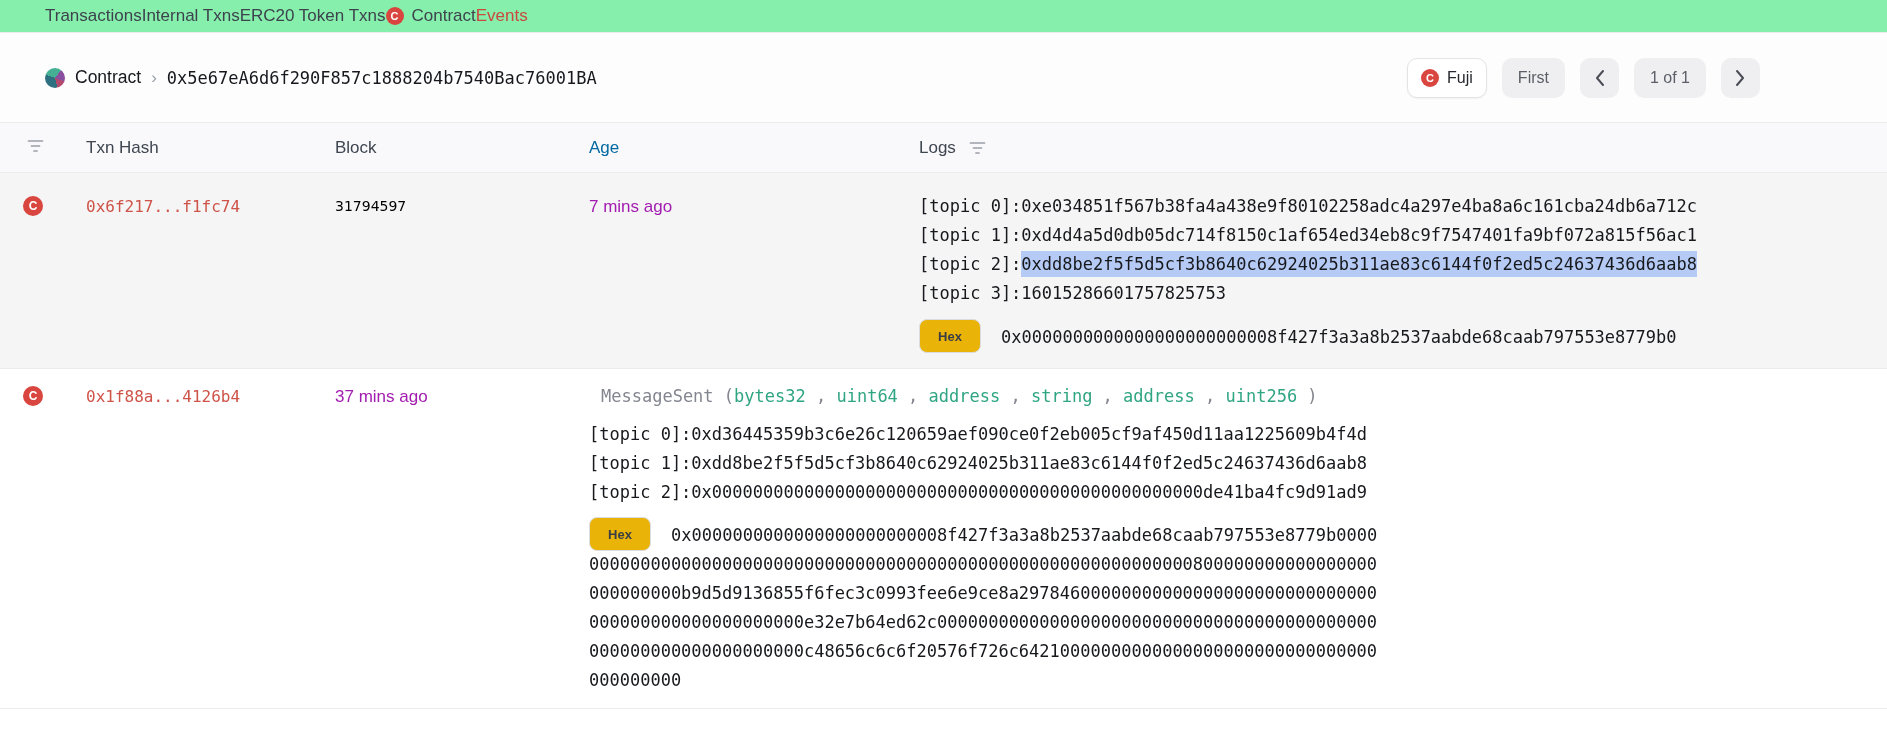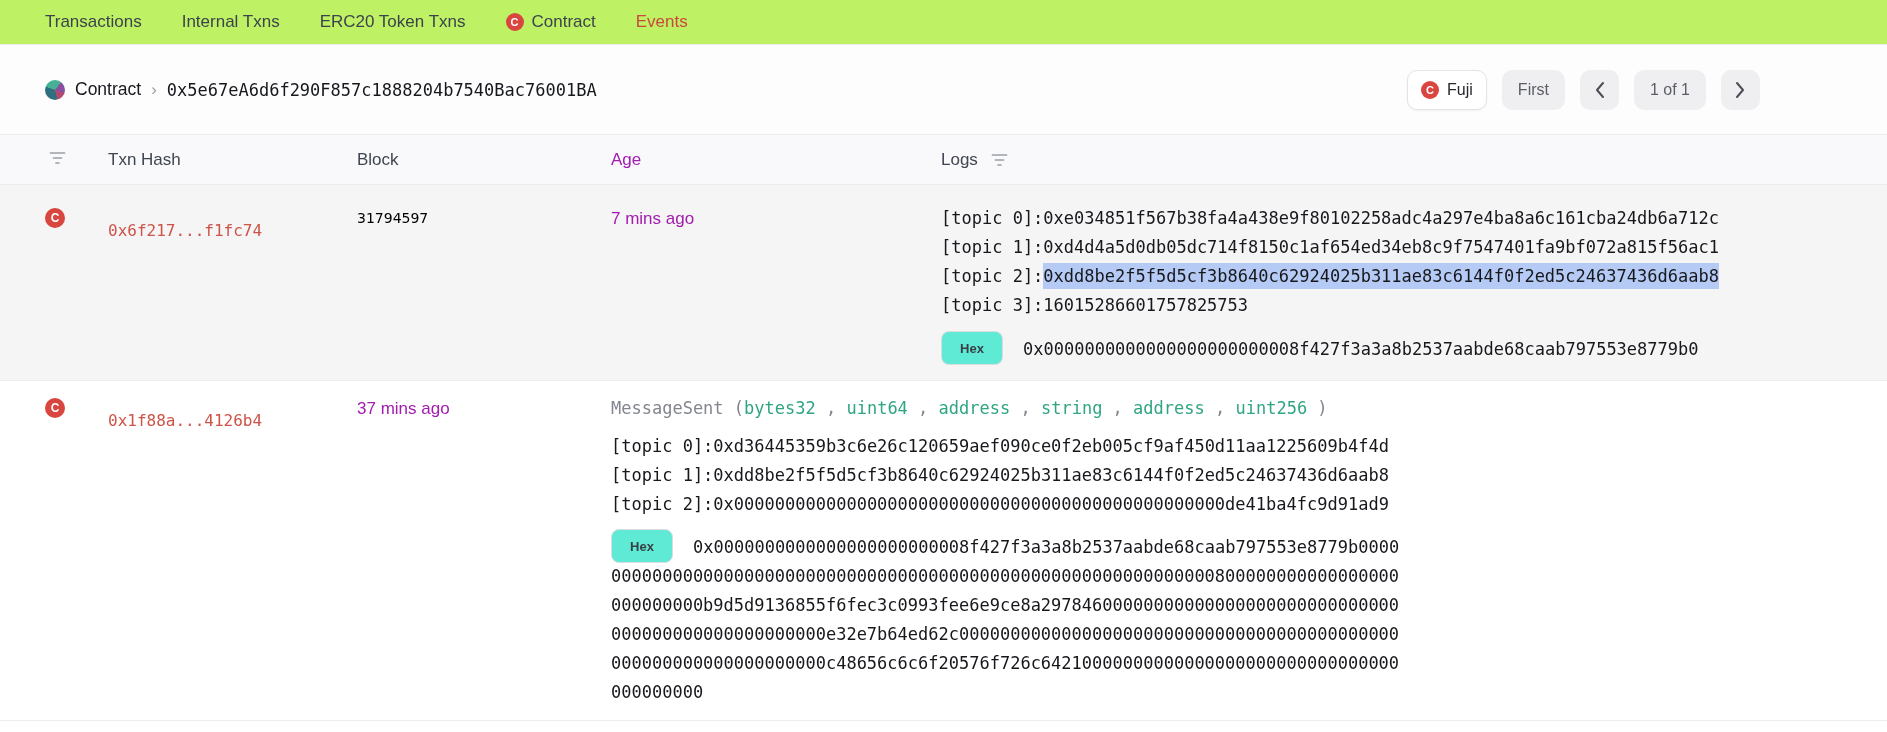--- a/index.html
+++ b/index.html
@@ -1,22 +1,22 @@
 <!DOCTYPE html>
 <html><head>
 <meta charset="utf-8">
 <style>
   * { margin:0; padding:0; box-sizing:border-box; }
   html,body { width:1887px; height:732px; background:#fff; overflow:hidden;
               font-family:"Liberation Sans", sans-serif; }
   .mono { font-family:"DejaVu Sans Mono", monospace; }
 
   
-  .tabbar { height:45px; display:flex; align-items:center; gap:40px;
-            padding:0 45px; border-bottom:1px solid #ececef; background:#bef264; }
+  .tabbar { height:33px; display:flex; align-items:center; 
+            padding:0 45px; border-bottom:1px solid #ececef; background:#86efac; }
   .tab { display:flex; align-items:center; gap:8px; font-size:17px; color:#3d434d; cursor:pointer; }
   .tab.active { color:#c9493f; }
   .cbadge { width:18px; height:18px; border-radius:50%; background:#d9463f; color:#fff;
             font-size:11px; font-weight:bold; display:flex; align-items:center; justify-content:center; }
 
   
   .band { height:90px; display:flex; align-items:center; justify-content:space-between;
           padding:0 127px 0 45px; background:#fdfdfd; border-bottom:1px solid #ececef; }
   .crumb { display:flex; align-items:center; gap:10px; }
   .blockie { width:20px; height:20px; border-radius:50%;
@@ -27,47 +27,47 @@
   .pager { display:flex; align-items:center; gap:15px; }
   .chip { height:40px; display:flex; align-items:center; gap:8px; padding:0 13px;
           background:#fff; border:1px solid #e4e4e7; border-radius:10px;
           box-shadow:0 1px 2px rgba(0,0,0,.05); font-size:16px; color:#26282e; cursor:pointer; }
   .pbtn { height:40px; display:flex; align-items:center; justify-content:center; padding:0 16px;
           background:#efeff1; border:none; border-radius:10px; font-size:16px; color:#5b5e66;
           font-family:"Liberation Sans", sans-serif; cursor:pointer;text-align:center; }
   .pbtn.nav { padding:0 14px; }
 
   
-  .grid { display:grid; grid-template-columns:63px 249px 254px 330px 1fr; padding-left:45px; }
+  .grid { display:grid; grid-template-columns:63px 249px 254px 330px 1fr; padding-left:23px; }
   .thead { height:50px; align-items:center; background:#f9f9fb; border-bottom:1px solid #ececef;
            font-size:17px; color:#3f4650; }
-  .th-age { color:#a21caf; }
+  .th-age { color:#0369a1; }
   .th-logs { display:flex; align-items:center; gap:12px; }
   .filter-icon { display:inline-flex; cursor:pointer; }
 
   .row { border-bottom:1px solid #ececef; align-items:start; }
   .row-1 { background:#f5f5f6; padding-top:19px; padding-bottom:16px; }
   .row-2 { background:#ffffff; padding-top:13px; padding-bottom:13px; }
   .cell { line-height:29px; }
   .badge-cell { padding-top:4px; }
-  .hash { font-size:16px; color:#ce5348; cursor:pointer;margin-top:12px; }
+  .hash { font-size:16px; color:#ce5348; cursor:pointer; }
   .block { font-size:14px; color:#000000; font-family:"DejaVu Sans", sans-serif; }
   .age { font-size:17px; color:#a21caf; }
 
   .logs { width:797px; font-size:17px; line-height:29px; color:#17181c; }
   .topic { white-space:nowrap; }
   .hl { background:#b5cbf5; padding:3px 0; }
 
-  .sig { color:#83858f; white-space:nowrap; }
+  .sig { color:#83858f; white-space:nowrap;margin-left:12px; }
   .sig .t { color:#30a583; }
   .topics-2 { margin-top:9px; }
 
   .hexblock { position:relative; margin-top:15px; text-indent:82px; word-break:break-all; }
   .hex-btn { position:absolute; left:0; top:-4px; width:62px; height:34px; text-indent:0;
-             background:#5eead4; border:1px solid #dcdce0; border-radius:8px;
+             background:#eab308; border:1px solid #dcdce0; border-radius:8px;
              font-family:"Liberation Sans", sans-serif; font-size:13px; font-weight:bold; color:#3a3f46;
              display:flex; align-items:center; justify-content:center; cursor:pointer; }
 </style>
 </head>
 <body>
 
 <div class="tabbar">
   <div class="tab">
       <span>Transactions</span>
     </div>

